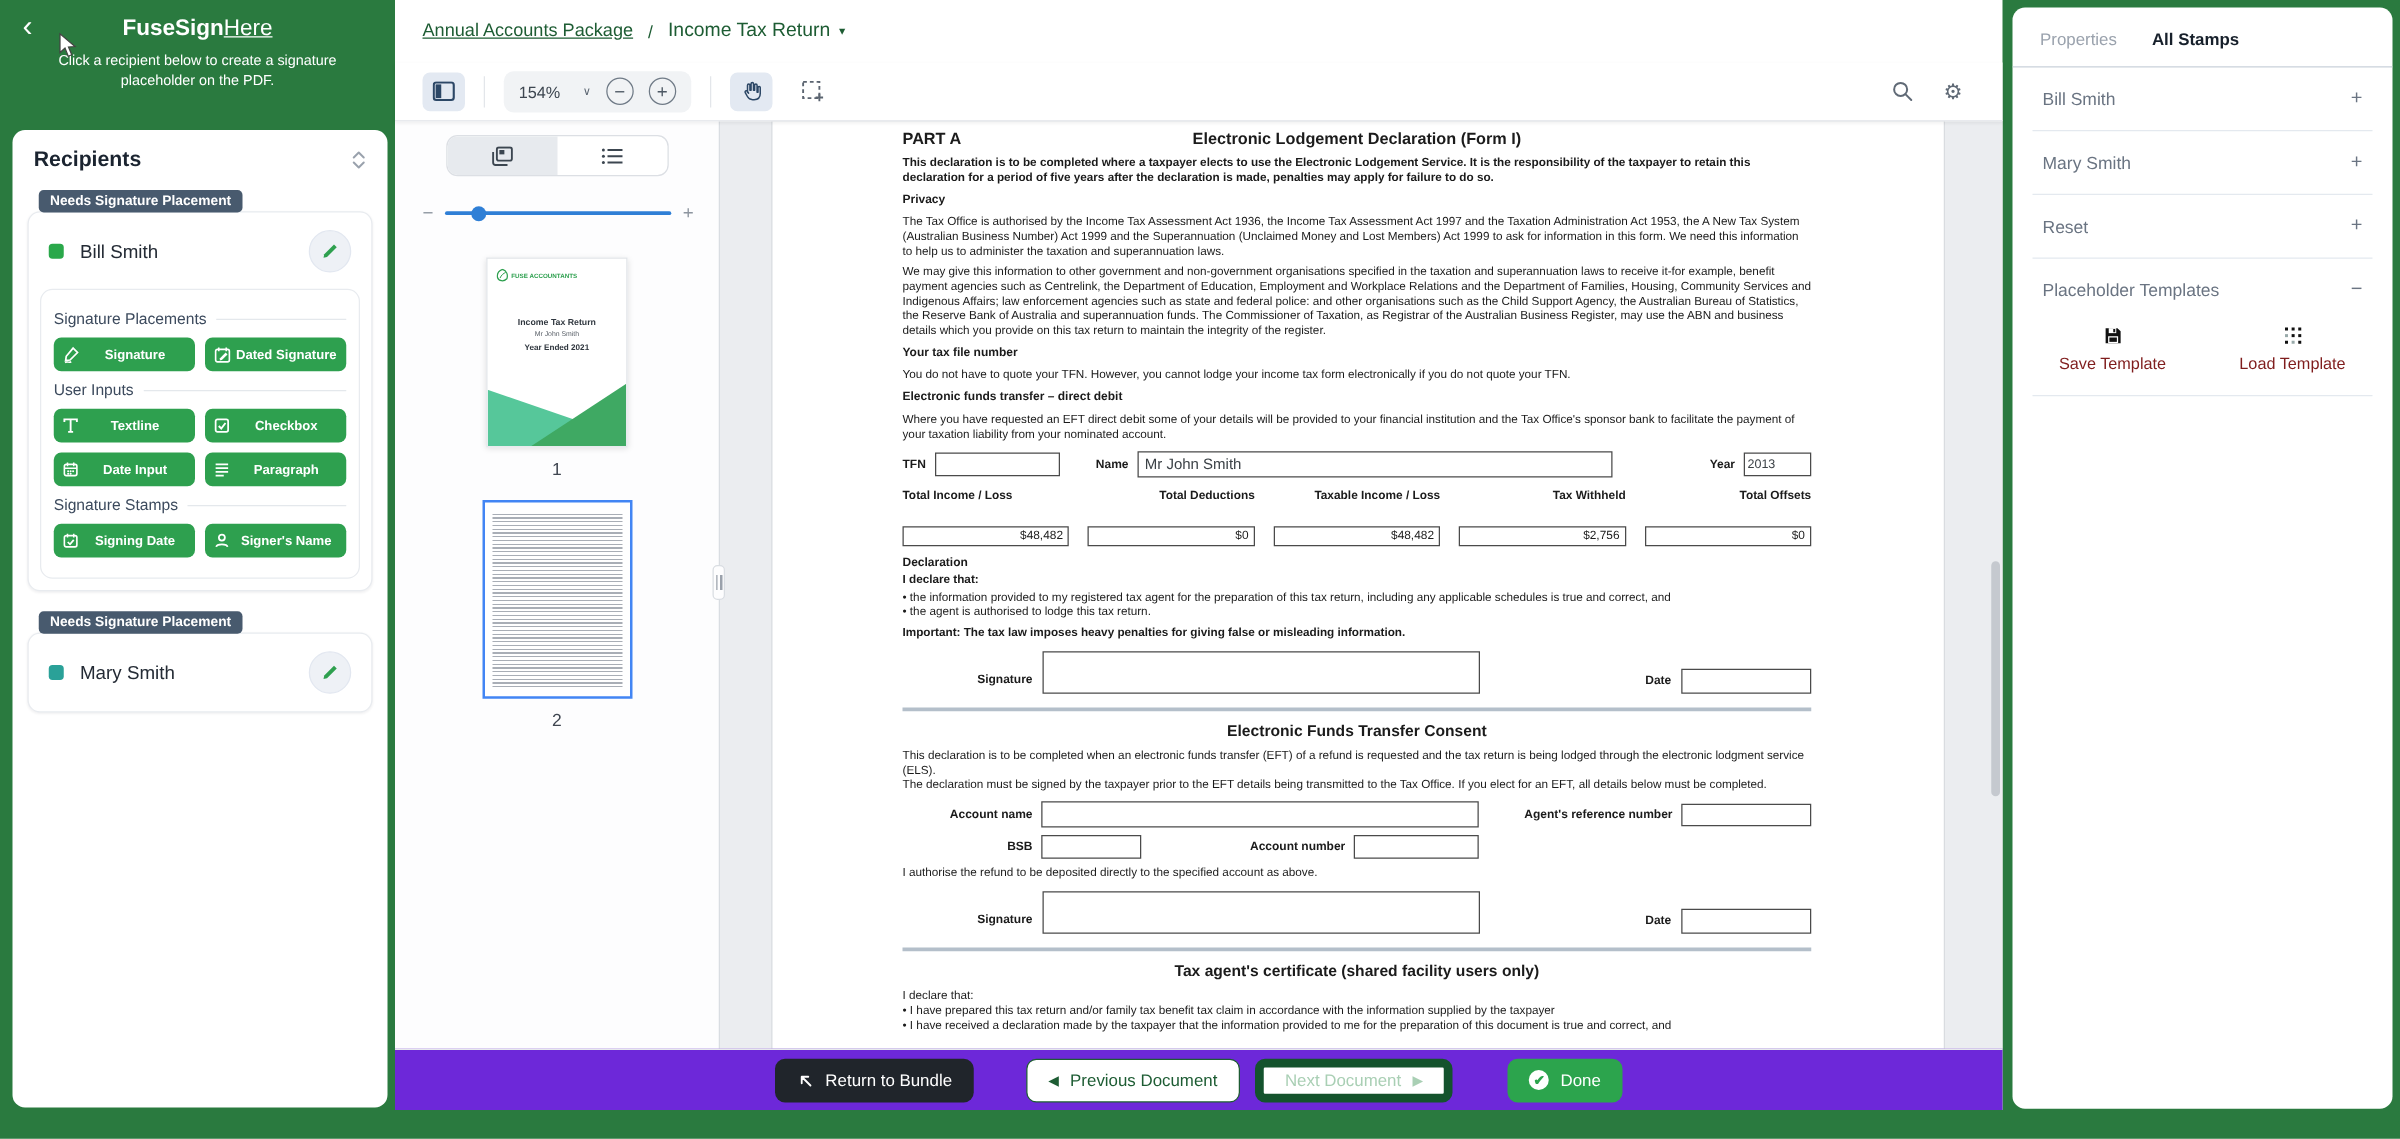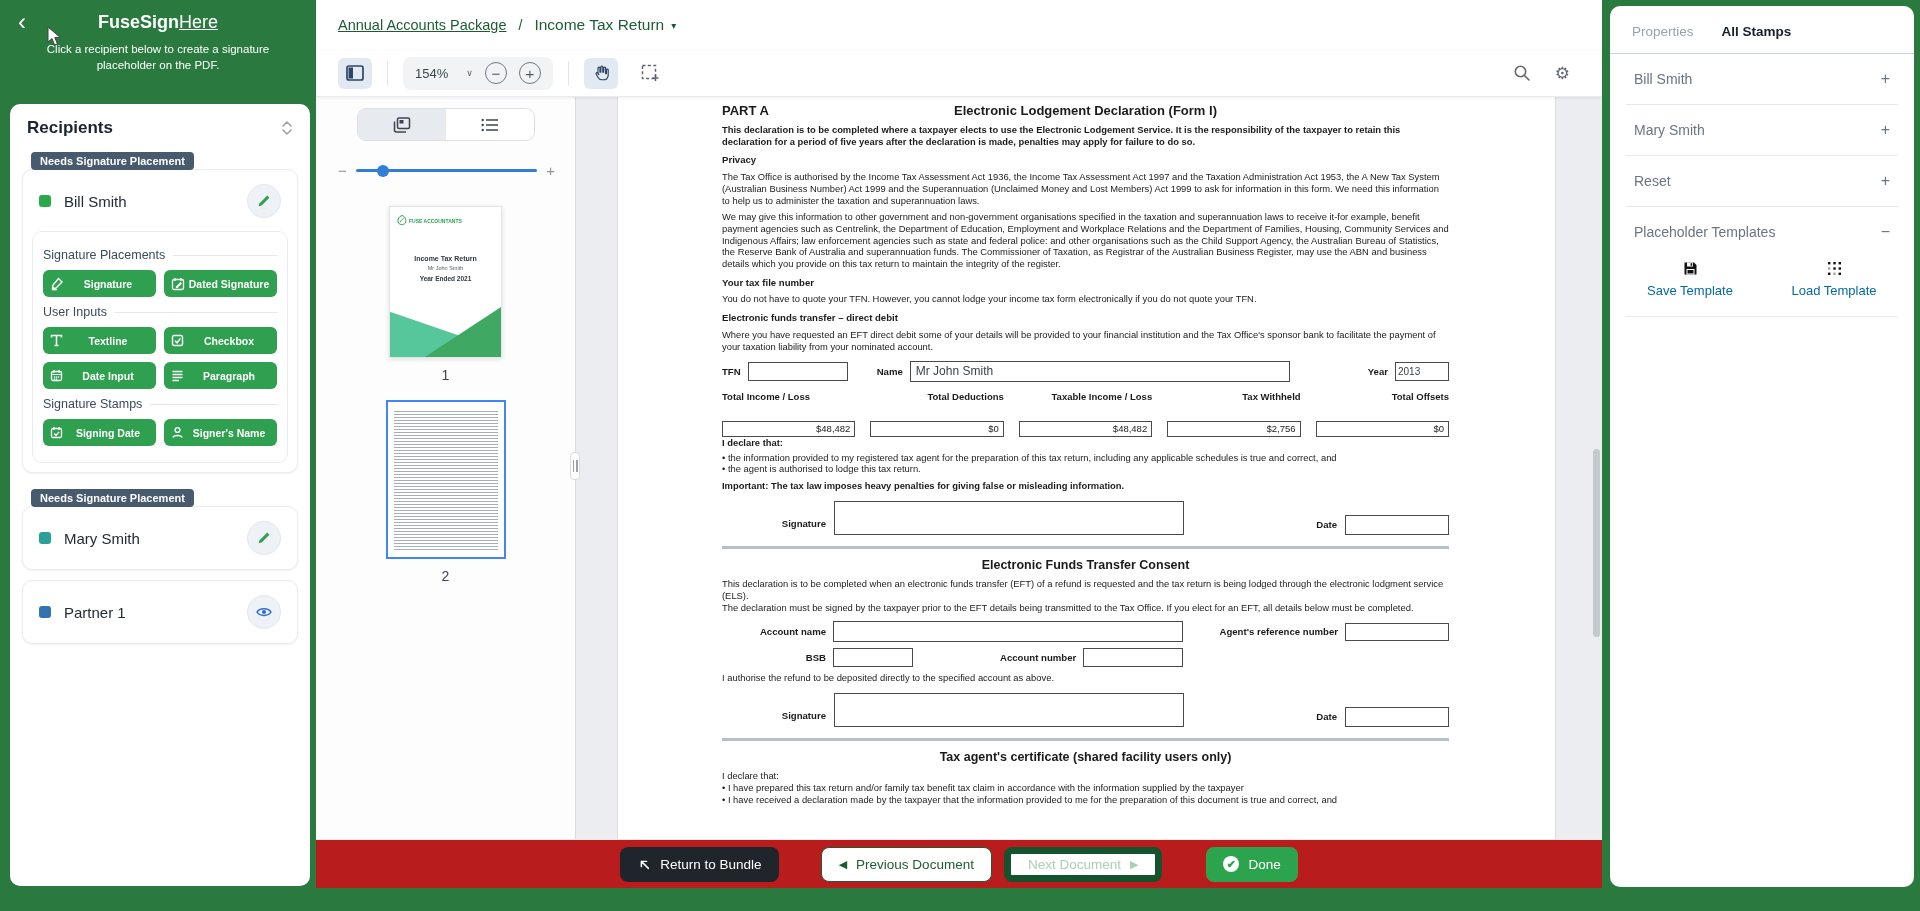--- a/index.html
+++ b/index.html
@@ -96,40 +96,40 @@
   .date-label { margin-left:auto; font-weight:bold; font-size:9.6px; padding-bottom:4px; }
   .date-box { width:104px; height:20px; border:1.2px solid #4a4a4a; }
   .rule { height:3px; background:#b4bfca; margin-top:11px; }
   .center-title { text-align:center; font-weight:bold; font-size:12.5px; margin-top:9px; }
   .imp-row { display:flex; gap:8px; margin-top:6px; }
   .imp-row .il { font-weight:bold; flex:none; }
   .eft-row { display:flex; align-items:center; gap:7px; margin-top:8px; }
   .el { text-align:right; font-weight:bold; font-size:9.6px; }
   .scrollthumb { position:absolute; right:2px; top:352px; width:7px; height:188px; border-radius:4px; background:#c5c9cf; cursor:pointer; }
   
-  .footer { position:absolute; left:0; bottom:0; width:100%; height:49px; background:#b91c1c; border-top:1px solid #e7e9ec; display:flex; align-items:center; justify-content:center; z-index:5; }
+  .footer { position:absolute; left:0; bottom:0; width:100%; height:49px; background:#6d28d9; border-top:1px solid #e7e9ec; display:flex; align-items:center; justify-content:center; z-index:5; }
   .btn { height:35px; border-radius:8px; display:flex; align-items:center; gap:9px; font-size:13.5px; padding:0 17px; cursor:pointer; border:none; background:#fff; font-family:inherit; }
   .btn-return { background:#20252b; color:#fff; margin-right:42px; }
   .btn-prev { border:1px solid #1d5c33; color:#1d5c33; margin-right:12px; }
   .btn-next { border:7px solid #14532d; color:#a9cfb4; margin-right:44px; cursor:default; }
   .btn-done { background:#2ca44d; color:#fff; }
   .done-check { width:16px; height:16px; border-radius:50%; background:#fff; color:#2ca44d; font-size:11px; display:flex; align-items:center; justify-content:center; font-weight:bold; }
   .tri { font-size:11px; }
   
   .rightpanel { position:absolute; right:6px; top:6px; width:304px; bottom:24px; background:#fff; border-radius:10px; padding-top:14px; overflow:hidden; }
   .tabs { display:flex; gap:28px; padding:4px 22px 14px; font-size:13.5px; }
   .tab { cursor:pointer; }
   .tab-inactive { color:#9aa2ad; }
   .tab-active { color:#17202b; font-weight:600; }
   .rp-divider-strong { height:1px; background:#c9d1da; }
   .rp-divider { height:1px; background:#e4e9ef; margin:0 16px; }
   .acc-row { display:flex; align-items:center; justify-content:space-between; padding:0 24px; height:50px; color:#6a7482; font-size:14px; cursor:pointer; }
   .acc-sign { font-size:16px; color:#6a7482; }
   .tpl-row { display:flex; padding:4px 8px 18px; }
-  .tpl-btn { flex:1; display:flex; flex-direction:column; align-items:center; gap:7px; color:#0369a1; font-size:13px; cursor:pointer; }
+  .tpl-btn { flex:1; display:flex; flex-direction:column; align-items:center; gap:7px; color:#7f1d1d; font-size:13px; cursor:pointer; }
 </style>
 </head>
 <body>
 
 <div class="sidebar">
   <span class="back-btn">‹</span>
   <div class="app-title">
     <span class="t1">FuseSign</span><span class="t2">Here</span>
   </div>
   <div class="instruction">Click a recipient below to create a signature placeholder on the PDF.</div>
@@ -252,32 +252,20 @@
         <span class="dot" style="background:#2aa198"></span>
         <span class="recipient-name">Mary Smith</span>
         <span class="icon-circle">
           <svg width="14" height="14" viewBox="0 0 14 14">
               <path d="M10.2 1.6 L12.4 3.8 L4.6 11.6 L1.8 12.2 L2.4 9.4 Z" fill="#2ea04f"></path>
             </svg>
         </span>
       </div>
     </div>
 
-    <div class="recipient-card">
-      <div class="recipient-row">
-        <span class="dot" style="background:#3572b0"></span>
-        <span class="recipient-name">Partner 1</span>
-        <span class="icon-circle">
-          <svg width="16" height="12" viewBox="0 0 16 12">
-              <path d="M1 6 C3.5 1.5 12.5 1.5 15 6 C12.5 10.5 3.5 10.5 1 6 Z" fill="none" stroke="#2f6fd0" stroke-width="1.5"></path>
-              <circle cx="8" cy="6" r="2.1" fill="#2f6fd0"></circle>
-            </svg>
-        </span>
-      </div>
-    </div>
   </div>
 </div>
 
 <div class="viewer">
   <div class="crumbbar">
     <span class="crumb-link">Annual Accounts Package</span>
     <span class="crumb-sep">/</span>
     <span class="crumb-current">
       <span>Income Tax Return</span>
       <span style="font-size:10px;">▾</span>
@@ -410,20 +398,21 @@
           <span class="mlabel">Taxable Income / Loss</span>
           <span class="mlabel">Tax Withheld</span>
           <span class="mlabel">Total Offsets</span>
           <span class="mbox">$48,482</span>
           <span class="mbox">$0</span>
           <span class="mbox">$48,482</span>
           <span class="mbox">$2,756</span>
           <span class="mbox">$0</span>
         </div>
 
+        <div class="ph" style="margin-top:8px">Declaration</div>
         <div class="b">I declare that:</div>
         <div class="p" style="margin-top:3px">• the information provided to my registered tax agent for the preparation of this tax return, including any applicable schedules is true and correct, and</div>
         <div>• the agent is authorised to lodge this tax return.</div>
         <div class="p b">Important:  The tax law imposes heavy penalties for giving false or misleading information.</div>
 
         <div class="sig-row">
           <span class="sig-label">Signature</span>
           <span class="sig-box"></span>
           <span class="date-label">Date</span>
           <span class="date-box"></span>

